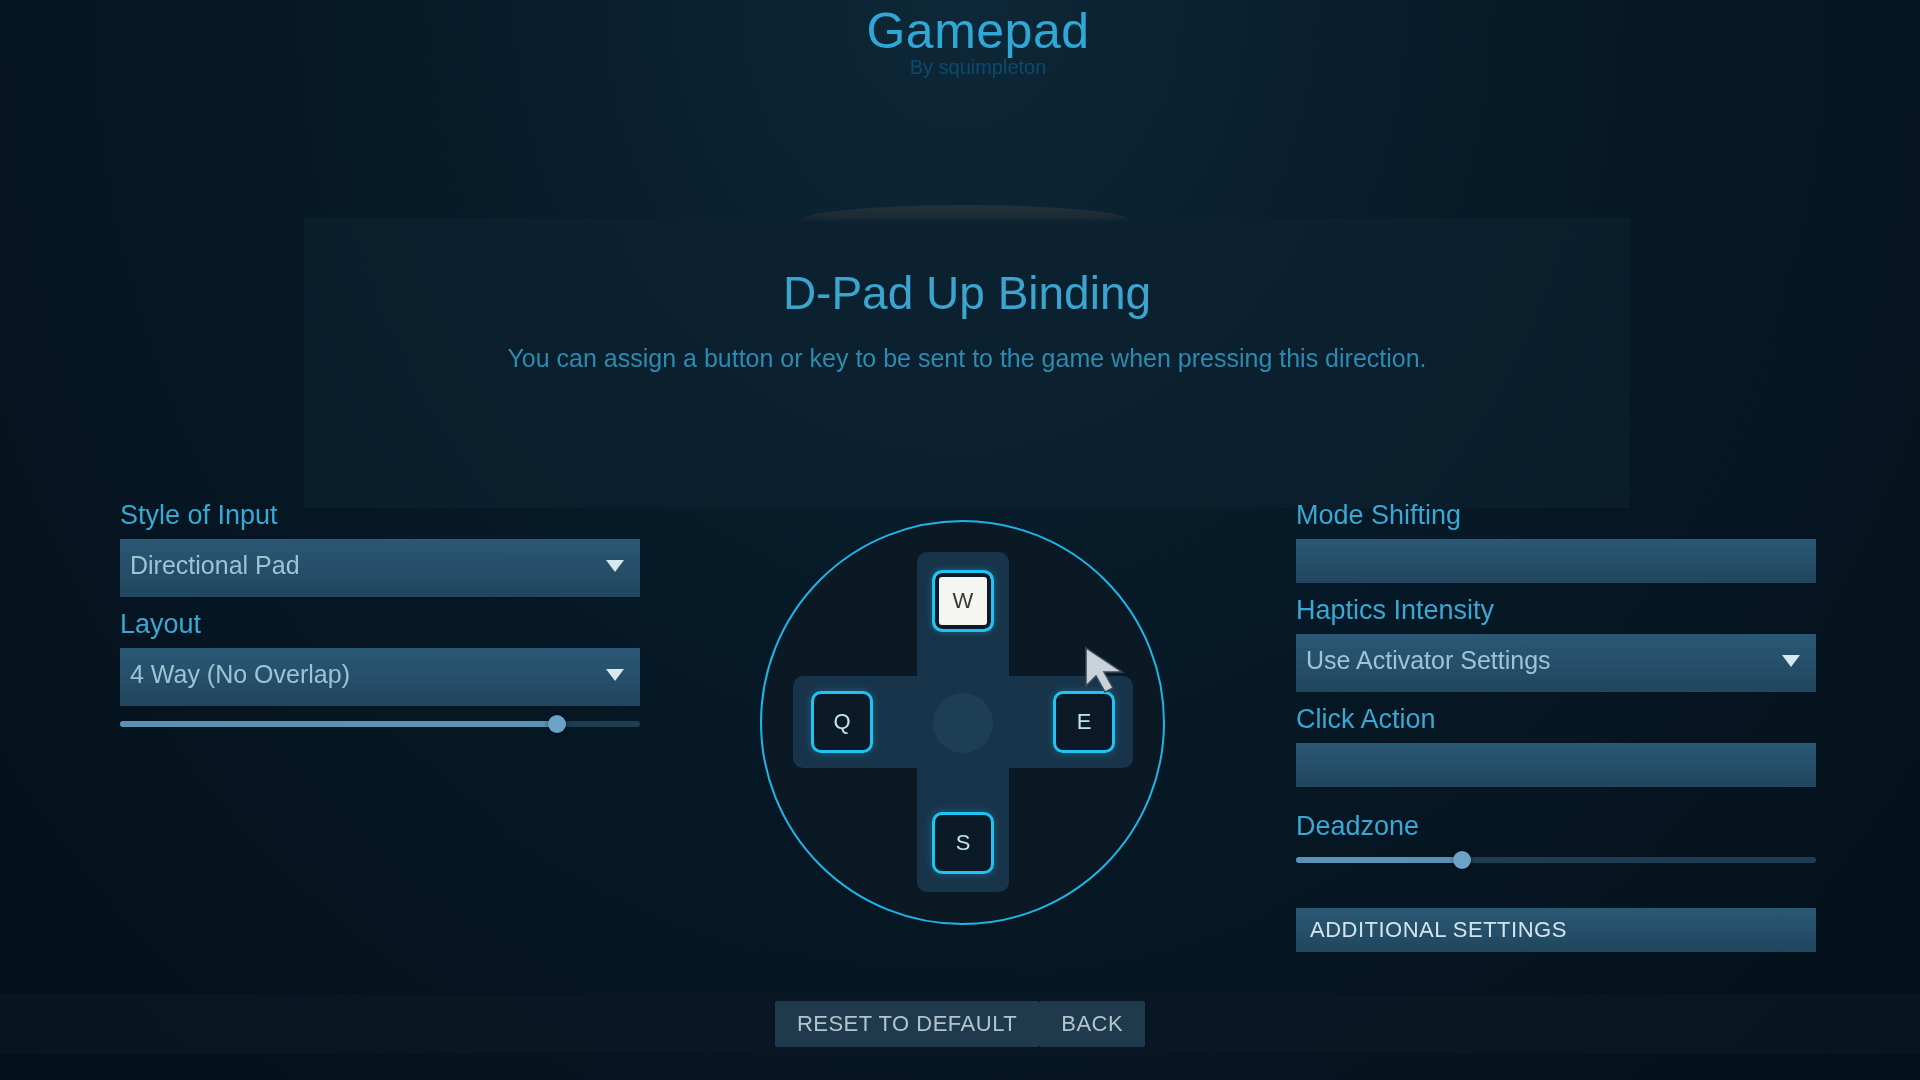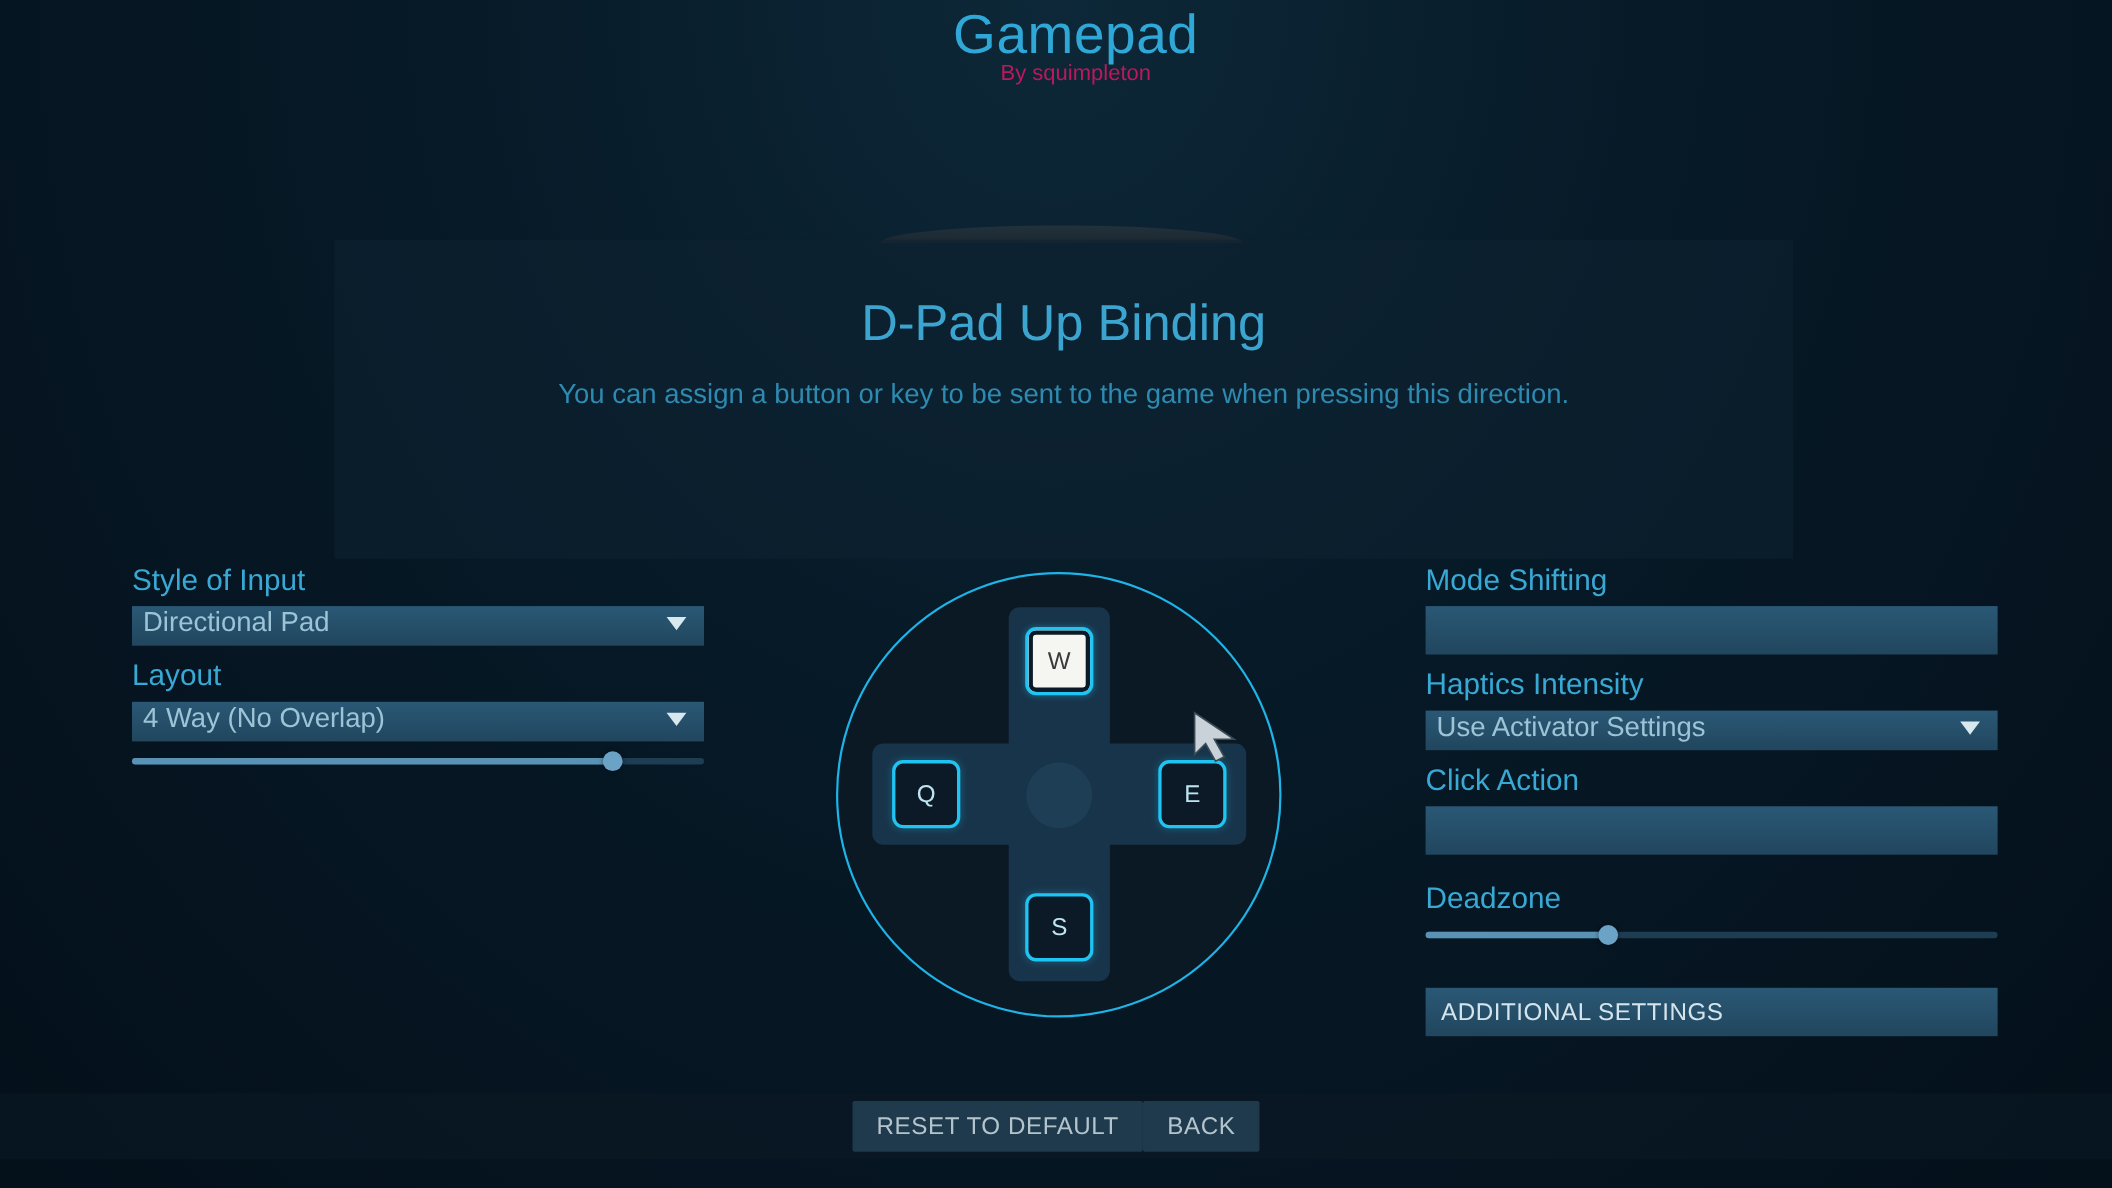--- a/index.html
+++ b/index.html
@@ -17,21 +17,21 @@
   padding-left: 36px;
 }
 .title {
   font-size: 50px;
   font-weight: 500;
   color: #2fa8d8;
   letter-spacing: 0.5px;
 }
 .subtitle {
   font-size: 20px;
-  color: #be185d;
+  color: #0c4a6e;
   margin-top: -4px;
 }
 .panel {
   position: absolute;
   left: 304px;
   top: 218px;
   width: 1326px;
   height: 290px;
   background: rgba(15, 35, 50, 0.55);
   text-align: center;
@@ -63,24 +63,24 @@
   width: 520px;
 }
 .left-col { left: 120px; }
 .right-col { left: 1296px; }
 .field-label {
   font-size: 27px;
   color: #38a8d4;
   margin-bottom: 8px;
   margin-top: 12px;
 }
-.field-label:first-child { margin-top: 12px; }
+.field-label:first-child { margin-top: 0; }
 .dropdown {
   width: 100%;
-  height: 36px;
+  height: 58px;
   background: linear-gradient(180deg, #2a5875 0%, #21465e 100%);
   display: flex;
   align-items: center;
   justify-content: space-between;
   padding: 0 16px 5px 10px;
   cursor: pointer;
 }
 .dropdown-text {
   font-size: 25px;
   color: #9cc4d6;

